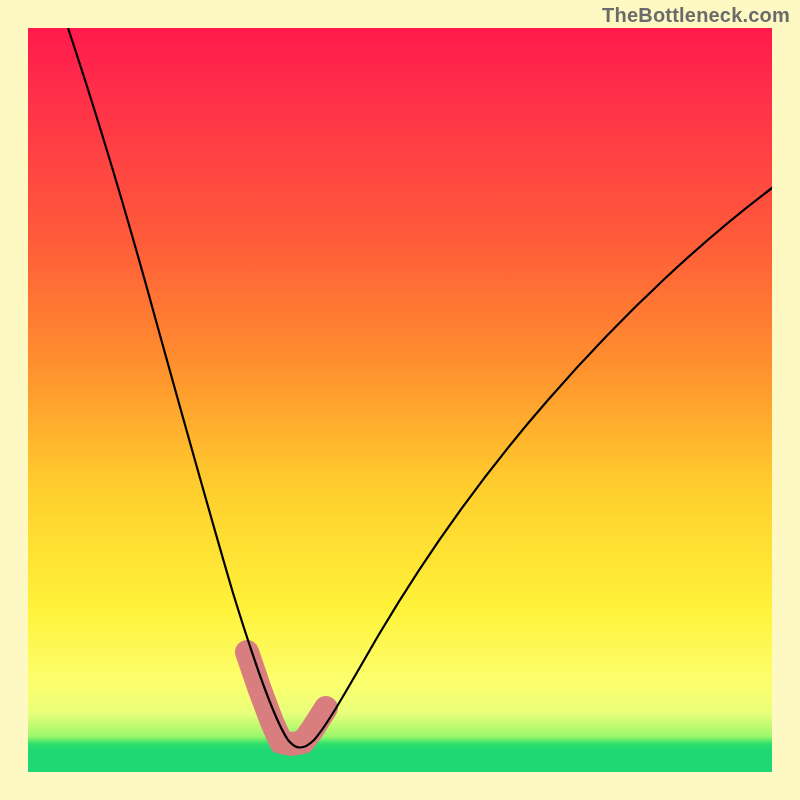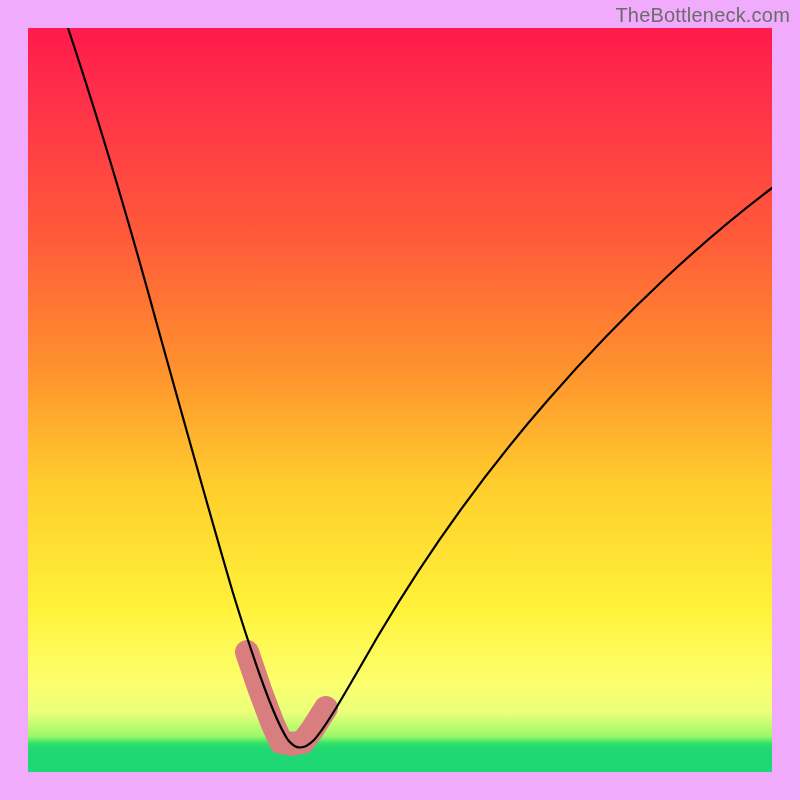--- a/index.html
+++ b/index.html
@@ -7,21 +7,22 @@
     padding: 0;
     width: 800px;
     height: 800px;
     background: #000;
     overflow: hidden;
     font-family: Arial, Helvetica, sans-serif;
   }
   .frame {
     position: absolute;
     inset: 0;
-    background: #f0abfc;
+    background: #fef9c3;
+    font-weight: bold;
   }
   .plot-area {
     position: absolute;
     left: 28px;
     top: 28px;
     width: 744px;
     height: 744px;
     overflow: hidden;
   }
   .gradient {

